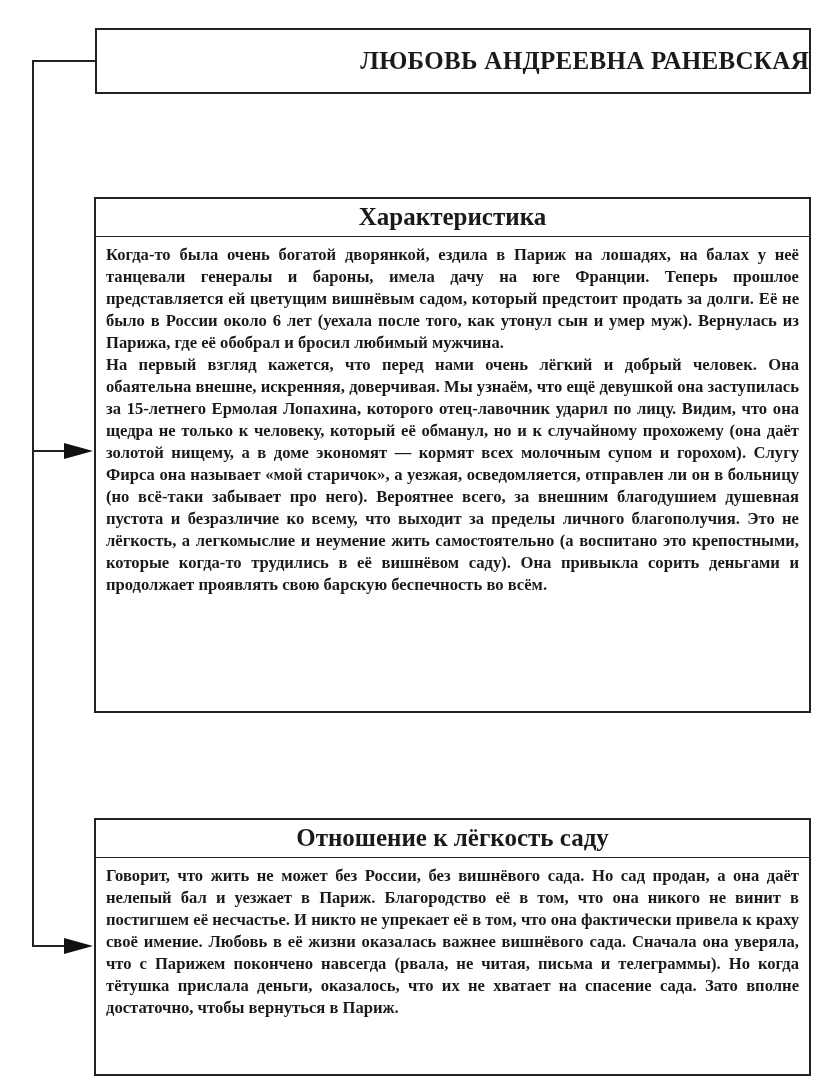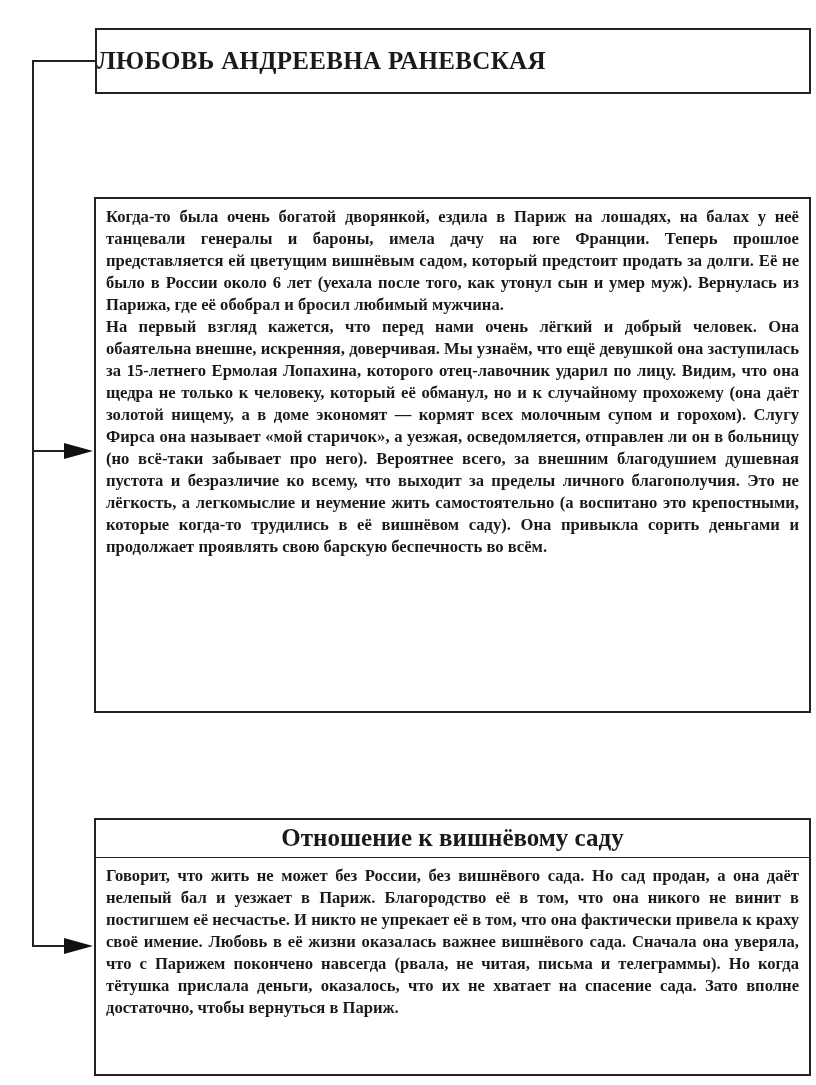--- a/index.html
+++ b/index.html
@@ -1,20 +1,20 @@
 <!DOCTYPE html>
 <html><head>
 <meta charset="utf-8">
 <style>
   html, body { margin: 0; padding: 0; background: #ffffff; }
   body { width: 816px; height: 1085px; position: relative; overflow: hidden;
          font-family: "Liberation Serif", "DejaVu Serif", serif; color: #1a1a1a; }
   .box { position: absolute; border: 2px solid #222; background: #fff; box-sizing: border-box; }
   .title-box { left: 95px; top: 28px; width: 716px; height: 66px;
-               display: flex; align-items: center; justify-content: flex-start; }
+               display: flex; align-items: center; justify-content: flex-end; }
   .title-text { font-size: 25px; font-weight: bold; letter-spacing: 0.3px; }
   .section { left: 94px; width: 717px; }
   .section-head { text-align: center; font-weight: bold; font-size: 25px;
                   border-bottom: 1.5px solid #222; padding: 4px 0 5px; }
   .section-body { font-size: 16.6px; line-height: 22px; padding: 7px 10px 10px 10px;
                   text-align: justify; font-weight: bold; }
   .section-body p { margin: 0; }
   #sec1 { top: 197px; height: 516px; }
   #sec2 { top: 818px; height: 258px; }
   .connector { position: absolute; left: 0; top: 0; }
@@ -29,24 +29,25 @@
   </g>
   <polygon points="64,443 93,451 64,459" fill="#111"></polygon>
   <polygon points="64,938 93,946 64,954" fill="#111"></polygon>
 </svg>
 
 <div class="box title-box">
   <span class="title-text">ЛЮБОВЬ АНДРЕЕВНА РАНЕВСКАЯ</span>
 </div>
 
 <div class="box section" id="sec1">
+  <div class="section-head">Характеристика</div>
   <div class="section-body">
     <p>Когда-то была очень богатой дворянкой, ездила в Париж на лошадях, на балах у неё танцевали генералы и бароны, имела дачу на юге Франции. Теперь прошлое представляется ей цветущим вишнёвым садом, который предстоит продать за долги. Её не было в России около 6 лет (уехала после того, как утонул сын и умер муж). Вернулась из Парижа, где её обобрал и бросил любимый мужчина.</p>
     <p>На первый взгляд кажется, что перед нами очень лёгкий и добрый человек. Она обаятельна внешне, искренняя, доверчивая. Мы узнаём, что ещё девушкой она заступилась за 15-летнего Ермолая Лопахина, которого отец-лавочник ударил по лицу. Видим, что она щедра не только к человеку, который её обманул, но и к случайному прохожему (она даёт золотой нищему, а в доме экономят — кормят всех молочным супом и горохом). Слугу Фирса она называет «мой старичок», а уезжая, осведомляется, отправлен ли он в больницу (но всё-таки забывает про него). Вероятнее всего, за внешним благодушием душевная пустота и безразличие ко всему, что выходит за пределы личного благополучия. Это не лёгкость, а легкомыслие и неумение жить самостоятельно (а воспитано это крепостными, которые когда-то трудились в её вишнёвом саду). Она привыкла сорить деньгами и продолжает проявлять свою барскую беспечность во всём.</p>
   </div>
 </div>
 
 <div class="box section" id="sec2">
-  <div class="section-head">Отношение к вишнёвому саду</div>
+  <div class="section-head">Отношение к лёгкость саду</div>
   <div class="section-body">
     <p>Говорит, что жить не может без России, без вишнёвого сада. Но сад продан, а она даёт нелепый бал и уезжает в Париж. Благородство её в том, что она никого не винит в постигшем её несчастье. И никто не упрекает её в том, что она фактически привела к краху своё имение. Любовь в её жизни оказалась важнее вишнёвого сада. Сначала она уверяла, что с Парижем покончено навсегда (рвала, не читая, письма и телеграммы). Но когда тётушка прислала деньги, оказалось, что их не хватает на спасение сада. Зато вполне достаточно, чтобы вернуться в Париж.</p>
   </div>
 </div>
 
 </body></html>

